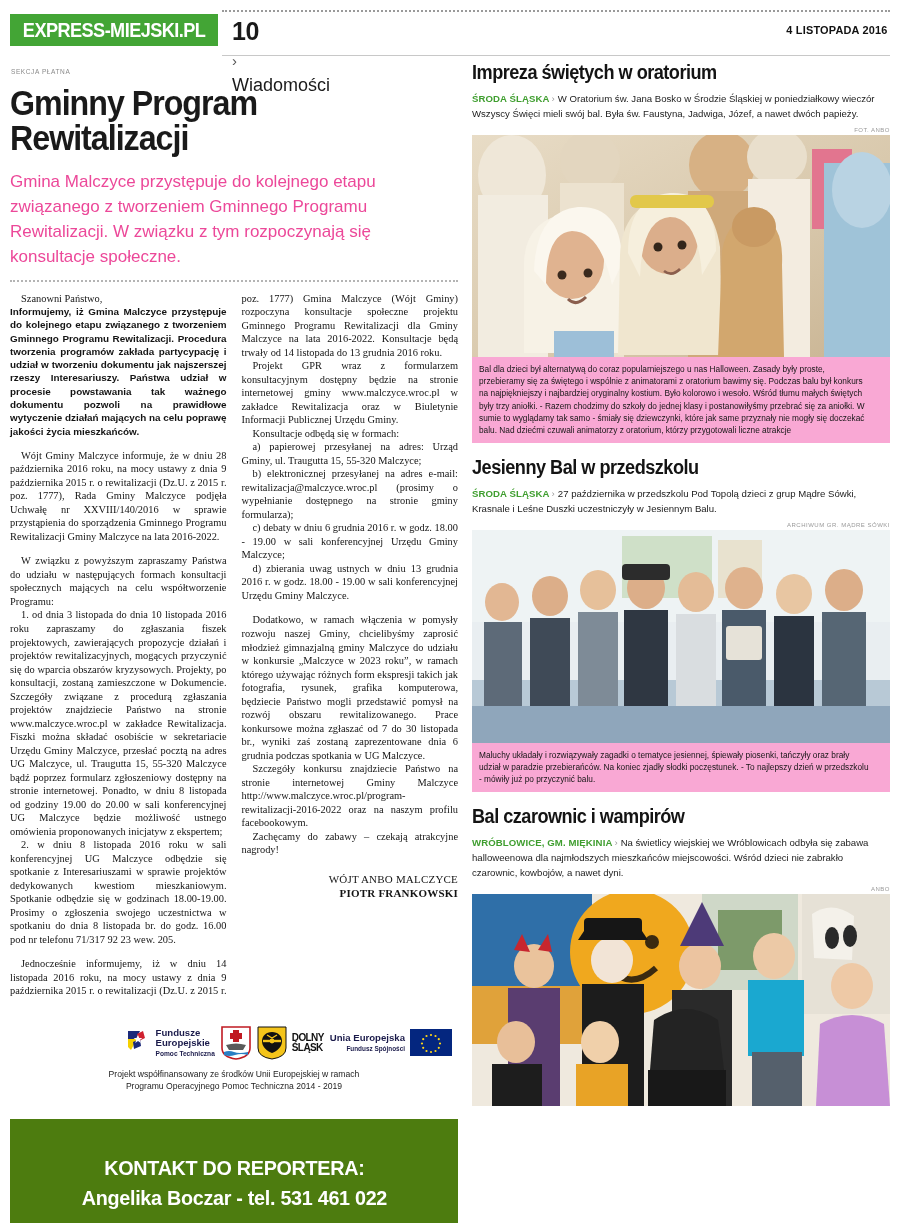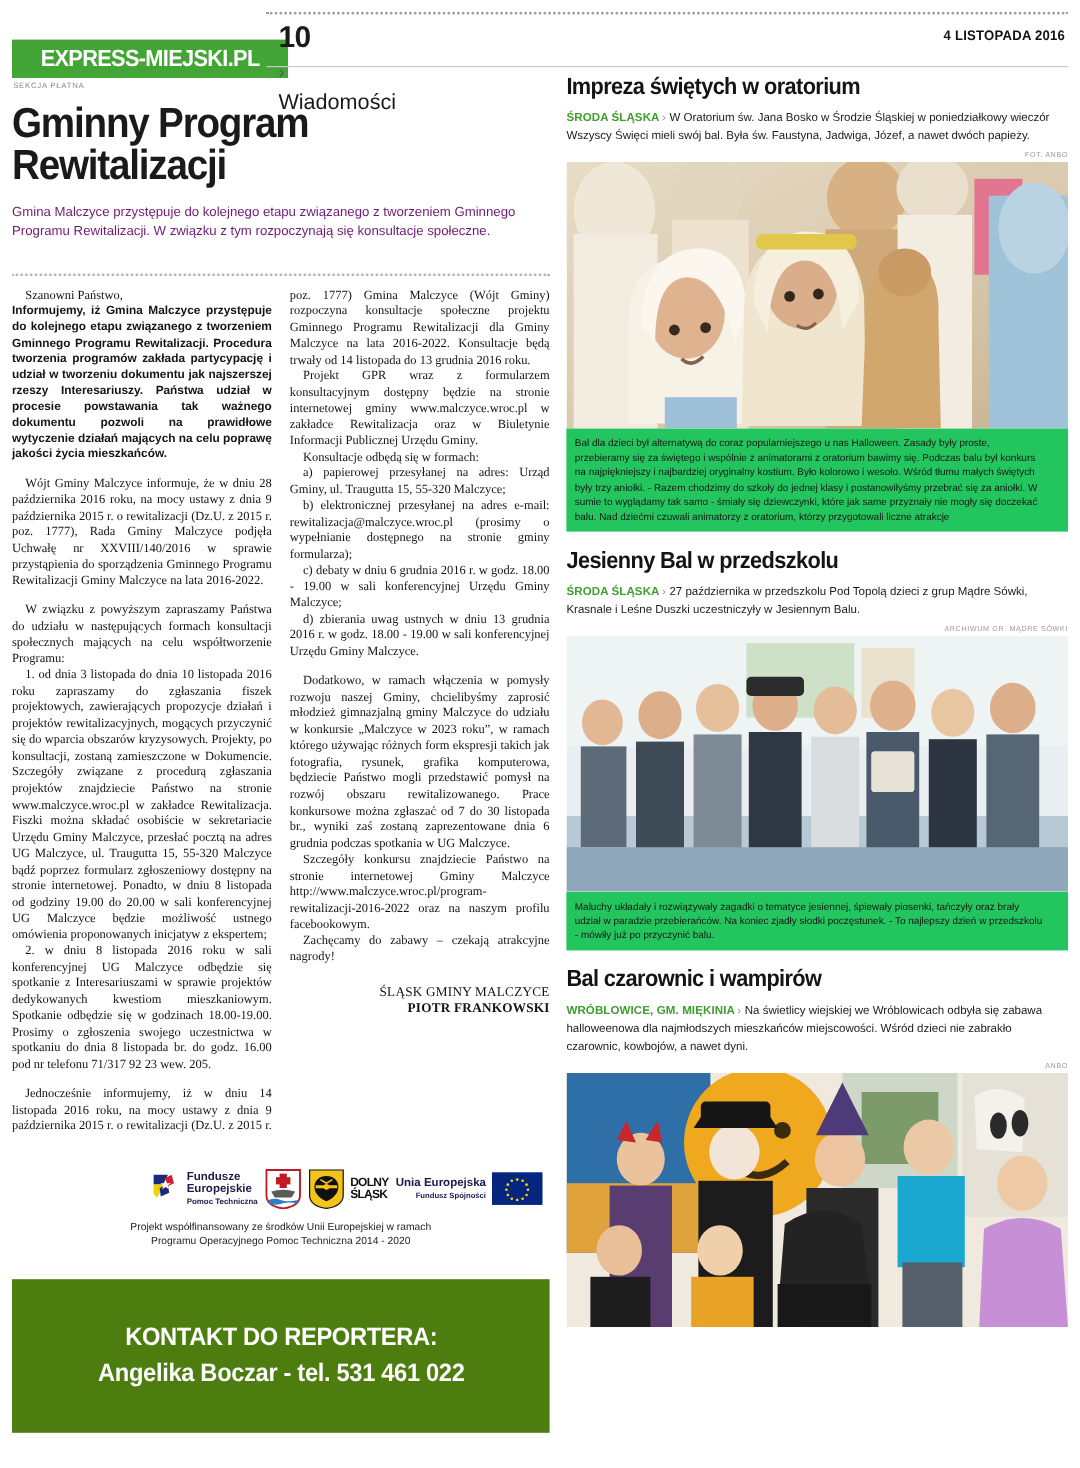--- a/index.html
+++ b/index.html
@@ -19,23 +19,23 @@
   .masthead-rule-top {
     position: absolute; left: 222px; right: 10px; top: 10px;
     border-top: 2px dotted #9a9a9a; height: 0;
   }
   .masthead-rule-bottom {
     position: absolute; left: 222px; right: 10px; top: 55px;
     border-top: 1px solid #c8c8c8; height: 0;
   }
   .brand-badge {
     position: absolute; left: 10px; top: 14px;
-    width: 230px; height: 32px;
+    width: 208px; height: 32px;
     background: #43a535;
-    display: flex; align-items: center; justify-content: center; margin-top: 19px;
+    display: flex; align-items: center; justify-content: center;
   }
   .brand-badge span {
     color:#fff; font-weight: 700; font-size: 19.5px;
     letter-spacing: -0.6px;
     font-family: "Liberation Sans Narrow", "Liberation Sans", sans-serif;
     transform: scaleX(0.93); display:inline-block;
   }
   .page-crumb {
     position: absolute; left: 232px; top: 17px;
     display: flex; align-items: baseline; gap: 6px;
@@ -65,22 +65,22 @@
     font-size: 6.5px; letter-spacing: 0.6px; color:#8a8a8a;
     text-transform: uppercase; margin: 6px 0 10px 1px;
   }
   .ad-headline {
     font-size: 35px; font-weight: 700; line-height: 1.0;
     letter-spacing: -1.1px; color: #1a1a1a; margin: 0 0 14px 0;
     font-family: "Liberation Sans Narrow", "Liberation Sans", sans-serif;
     transform: scaleX(0.92); transform-origin: left center;
   }
   .ad-lead {
-    font-size: 11px; line-height: 1.48; color:#701a75;
-    margin-bottom: 26px; max-width: 444px;
+    font-size: 17px; line-height: 1.48; color:#ec4899;
+    margin-bottom: 10px; max-width: 444px;
   }
   .dotted-rule { border-top: 2px dotted #b4b4b4; height:0; margin: 4px 0 10px 0; }
 
   .two-col-body {
     column-count: 2; column-gap: 15px; column-fill: auto;
     height: 718px;
     font-family: "Liberation Serif", serif;
     font-size: 10.4px; line-height: 1.30; text-align: justify;
     color: #141414; hyphens: auto;
   }
@@ -156,21 +156,21 @@
   .news-lead .arrow { color:#9b9b9b; margin:0 3px 0 2px; font-weight:400; }
   .photo-credit {
     text-align:right; font-size:6px; letter-spacing:0.5px;
     color:#999; text-transform:uppercase; margin-bottom:2px;
   }
   .photo { width: 418px; position: relative; overflow:hidden; display:block; }
   .photo-1 { height: 222px; }
   .photo-2 { height: 213px; }
   .photo-3 { height: 212px; }
   .caption {
-    background:#22c55e; color:#161616;
+    background:#f9a8d4; color:#161616;
     font-size: 8.3px; line-height:1.46;
     padding: 6px 19px 7px 7px;
     font-family:"Liberation Sans Narrow","Liberation Sans",sans-serif;
     margin-bottom: 14px;
   }
   .caption.last { margin-bottom: 0; }
 </style>
 </head>
 <body>
 
@@ -211,21 +211,21 @@
       <p class="gap-before">Jednocześnie informujemy, iż w dniu 14 listopada 2016 roku, na mocy ustawy z dnia 9 października 2015 r. o rewitalizacji (Dz.U. z 2015 r. poz. 1777) Gmina Malczyce (Wójt Gminy) rozpoczyna konsultacje społeczne projektu Gminnego Programu Rewitalizacji dla Gminy Malczyce na lata 2016-2022. Konsultacje będą trwały od 14 listopada do 13 grudnia 2016 roku.</p>
       <p>Projekt GPR wraz z formularzem konsultacyjnym dostępny będzie na stronie internetowej gminy www.malczyce.wroc.pl w zakładce Rewitalizacja oraz w Biuletynie Informacji Publicznej Urzędu Gminy.</p>
       <p>Konsultacje odbędą się w formach:</p>
       <p>a) papierowej przesyłanej na adres: Urząd Gminy, ul. Traugutta 15, 55-320 Malczyce;</p>
       <p>b) elektronicznej przesyłanej na adres e-mail: rewitalizacja@malczyce.wroc.pl (prosimy o wypełnianie dostępnego na stronie gminy formularza);</p>
       <p>c) debaty w dniu 6 grudnia 2016 r. w godz. 18.00 - 19.00 w sali konferencyjnej Urzędu Gminy Malczyce;</p>
       <p>d) zbierania uwag ustnych w dniu 13 grudnia 2016 r. w godz. 18.00 - 19.00 w sali konferencyjnej Urzędu Gminy Malczyce.</p>
       <p class="gap-before">Dodatkowo, w ramach włączenia w pomysły rozwoju naszej Gminy, chcielibyśmy zaprosić młodzież gimnazjalną gminy Malczyce do udziału w konkursie „Malczyce w 2023 roku”, w ramach którego używając różnych form ekspresji takich jak fotografia, rysunek, grafika komputerowa, będziecie Państwo mogli przedstawić pomysł na rozwój obszaru rewitalizowanego. Prace konkursowe można zgłaszać od 7 do 30 listopada br., wyniki zaś zostaną zaprezentowane dnia 6 grudnia podczas spotkania w UG Malczyce.</p>
       <p>Szczegóły konkursu znajdziecie Państwo na stronie internetowej Gminy Malczyce http://www.malczyce.wroc.pl/program-rewitalizacji-2016-2022 oraz na naszym profilu facebookowym.</p>
       <p>Zachęcamy do zabawy – czekają atrakcyjne nagrody!</p>
-      <p class="sign">ŚLĄSK GMINY MALCZYCE</p>
+      <p class="sign">WÓJT ANBO MALCZYCE</p>
       <p class="sign" style="margin-top:0;"><b>PIOTR FRANKOWSKI</b></p>
     </div>
 
     <div class="logo-strip">
 
       <div class="logo-item">
         <span class="fe-flag">
           <svg width="24" height="26" viewBox="0 0 24 26" aria-hidden="true">
             <path d="M0 0 H24 V26 H0 Z" fill="#ffffff"></path>
             <path d="M1 1 L13 1 L9 9 L1 9 Z" fill="#1b2a7a"></path>
@@ -293,21 +293,21 @@
               <circle cx="16.5" cy="7" r="1.1"></circle>
             </g>
           </svg>
         </span>
       </div>
 
     </div>
 
     <div class="logo-note">
       <span>Projekt współfinansowany ze środków Unii Europejskiej w ramach</span><br>
-      <span>Programu Operacyjnego Pomoc Techniczna 2014 - 2020</span>
+      <span>Programu Operacyjnego Pomoc Techniczna 2014 - 2019</span>
     </div>
 
     <div class="contact-box">
       <div class="ct-title">KONTAKT DO REPORTERA:</div>
       <div class="ct-person">Angelika Boczar - tel.  531 461 022</div>
     </div>
 
   </div>
 
   <div class="col-right">

